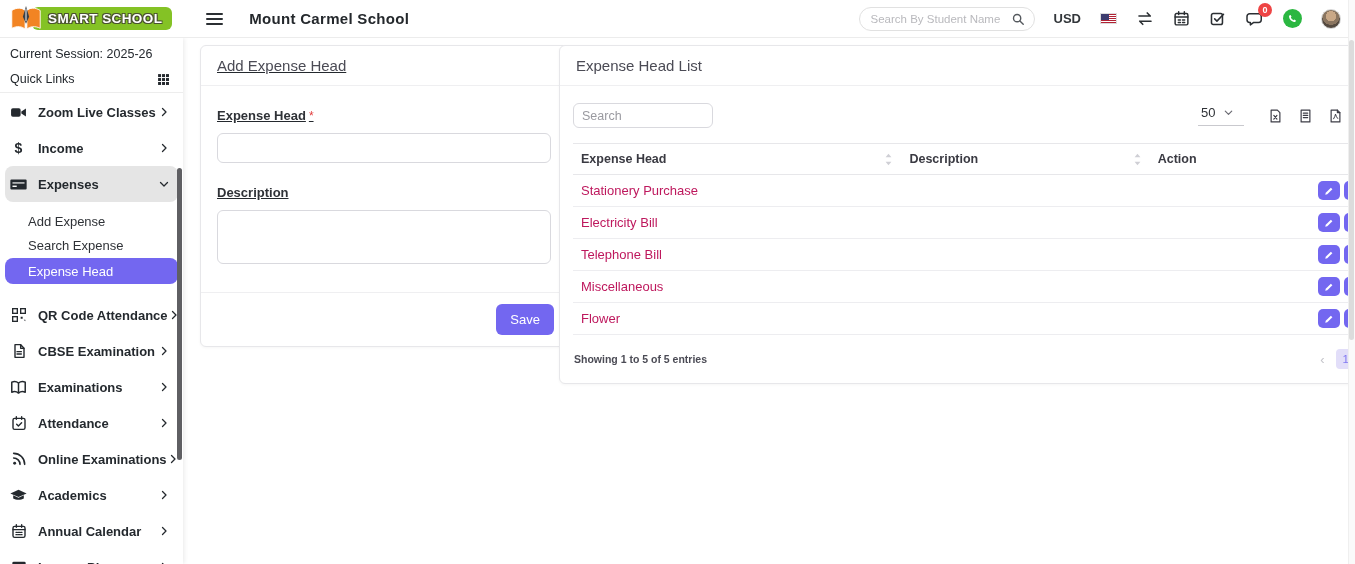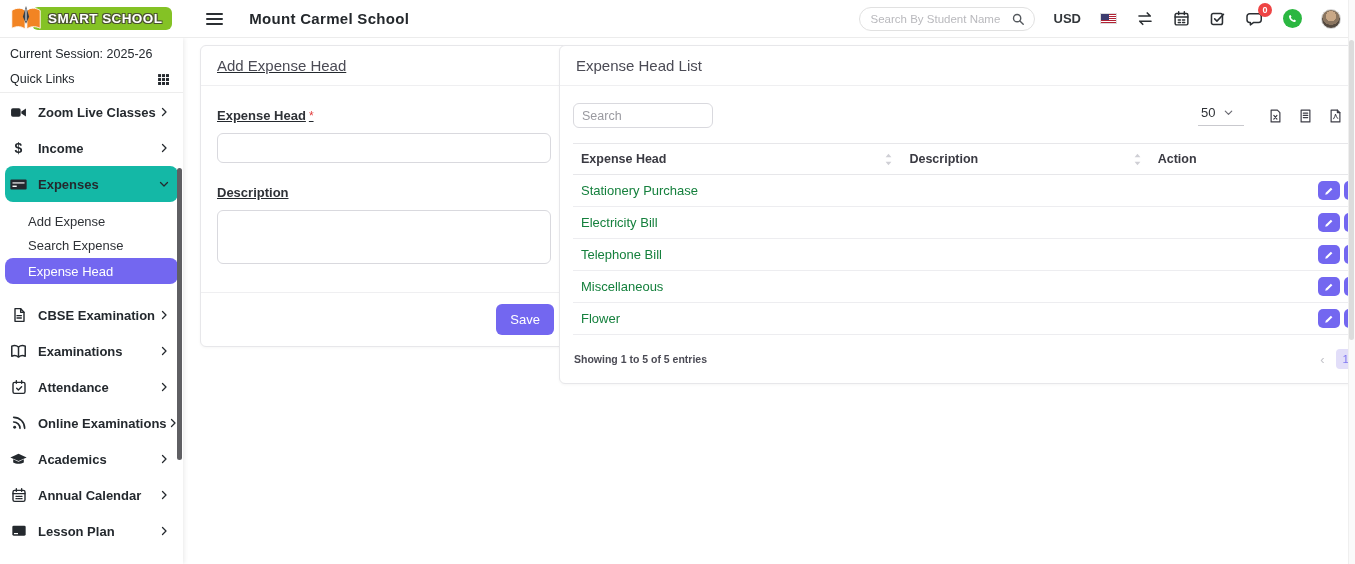--- a/index.html
+++ b/index.html
@@ -64,21 +64,21 @@
   }
   .session { padding: 9px 10px 0; font-size: 12.5px; color: #24292e; height: 28px; }
   .quicklinks { height: 26px; display: flex; align-items: center; justify-content: space-between;
     padding: 0 13px 0 10px; font-size: 12.5px; color: #24292e; cursor: pointer; }
   .side-divider { border-bottom: 1px solid #ededed; }
   .nav { padding-top: 1px; }
   .nav-item { height: 36px; display: flex; align-items: center; padding: 0 13px 0 10px; cursor: pointer; }
   .nav-item .ni-icon { width: 17px; display: flex; justify-content: center; color: #24292e; flex: 0 0 17px; }
   .nav-item .ni-label { margin-left: 11px; font-size: 13px; font-weight: 700; color: #24292e; white-space: nowrap; }
   .nav-item .ni-chevron { margin-left: auto; color: #24292e; }
-  .nav-item.expanded-bg { background: #14b8a6; border-radius: 8px; margin: 0 5px; padding: 0 8px 0 5px; }
+  .nav-item.expanded-bg { background: #e5e5e5; border-radius: 8px; margin: 0 5px; padding: 0 8px 0 5px; }
   .dollar-glyph { font-size: 14px; font-weight: 700; }
   .submenu { padding: 7px 0 12px; }
   .submenu-item { height: 24px; display: flex; align-items: center; padding-left: 28px;
     font-size: 13px; color: #2f3237; cursor: pointer; }
   .submenu-item.active {
     background: #7367f0; color: #fff; margin: 1px 5px; border-radius: 8px;
     height: 26px; padding-left: 23px;
   }
   .side-scrollthumb { position: absolute; right: 1px; top: 130px; width: 5px; height: 292px;
     background: #5f5f63; border-radius: 3px; }
@@ -131,21 +131,21 @@
   .export-icons { display: flex; align-items: center; gap: 15px; margin-left: 24px; color: #3c3c46; }
   .export-icons > span { cursor: pointer; }
   .eh-table { width: calc(100% - 26px); margin: 0 13px; border-collapse: collapse; }
   .eh-table th {
     border-top: 1px solid #e7e7ea; border-bottom: 1px solid #e7e7ea;
     padding: 8px 8px; font-size: 12.5px; font-weight: 700; color: #3a3a42; text-align: left;
   }
   .th-flex { display: flex; align-items: center; justify-content: space-between; }
   .col-head { width: 41%; } .col-desc { width: 31%; } .col-action { width: 28%; }
   .th-action { text-align: right; }
-  .eh-table td { border-bottom: 1px solid #ededf0; padding: 6px 8px; font-size: 13px; color: #15803d; height: 31px; }
+  .eh-table td { border-bottom: 1px solid #ededf0; padding: 6px 8px; font-size: 13px; color: #be185d; height: 31px; }
   .action-cell { text-align: right; }
   .action-wrap { display: inline-flex; gap: 4px; }
   .icon-btn {
     width: 22px; height: 19px; border: none; border-radius: 5px; background: #7367f0;
     display: inline-flex; align-items: center; justify-content: center; cursor: pointer;
   }
   .list-footer { display: flex; align-items: center; padding: 14px 16px 14px 14px; }
   .summary { font-size: 10.5px; color: #4b4b55; font-weight: 600; }
   .pagination { margin-left: auto; display: flex; align-items: center; gap: 11px; }
   .pg-prev { color: #c4c4ca; font-size: 13px; cursor: pointer; }
@@ -295,20 +295,36 @@
         <span>Add Expense</span>
       </div>
       <div class="submenu-item">
         <span>Search Expense</span>
       </div>
       <div class="submenu-item active">
         <span>Expense Head</span>
       </div>
     </div>
 
+    <div class="nav-item">
+      <span class="ni-icon">
+        <svg width="16" height="16" viewBox="0 0 24 24" fill="none" stroke="#24292e" stroke-width="2">
+          <rect x="2.5" y="2.5" width="7" height="7"></rect>
+            <rect x="14.5" y="2.5" width="7" height="7"></rect>
+            <rect x="2.5" y="14.5" width="7" height="7"></rect>
+          <path d="M14.5 14.5h3v3h-3zM19 19h2.5v2.5" fill="#24292e" stroke="none"></path>
+        </svg>
+      </span>
+      <span class="ni-label">QR Code Attendance</span>
+      <span class="ni-chevron">
+        <svg width="12" height="12" viewBox="0 0 24 24" fill="none" stroke="#24292e" stroke-width="2.6" stroke-linecap="round" stroke-linejoin="round">
+            <polyline points="9 5 16 12 9 19"></polyline>
+          </svg>
+      </span>
+    </div>
 
     <div class="nav-item">
       <span class="ni-icon">
         <svg width="16" height="16" viewBox="0 0 24 24" fill="none" stroke="#24292e" stroke-width="2.1" stroke-linecap="round" stroke-linejoin="round">
           <path d="M6 2.5h8.5L19.5 8v13.5H6z"></path>
             <path d="M14.5 2.5V8h5"></path>
             <path d="M9 13h6.5M9 16.5h6.5"></path>
         </svg>
       </span>
       <span class="ni-label">CBSE Examination</span>

